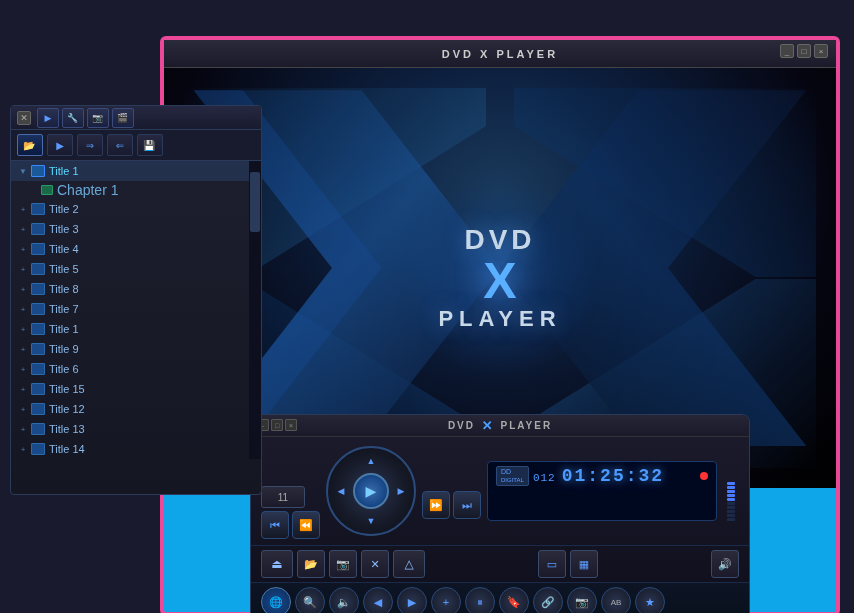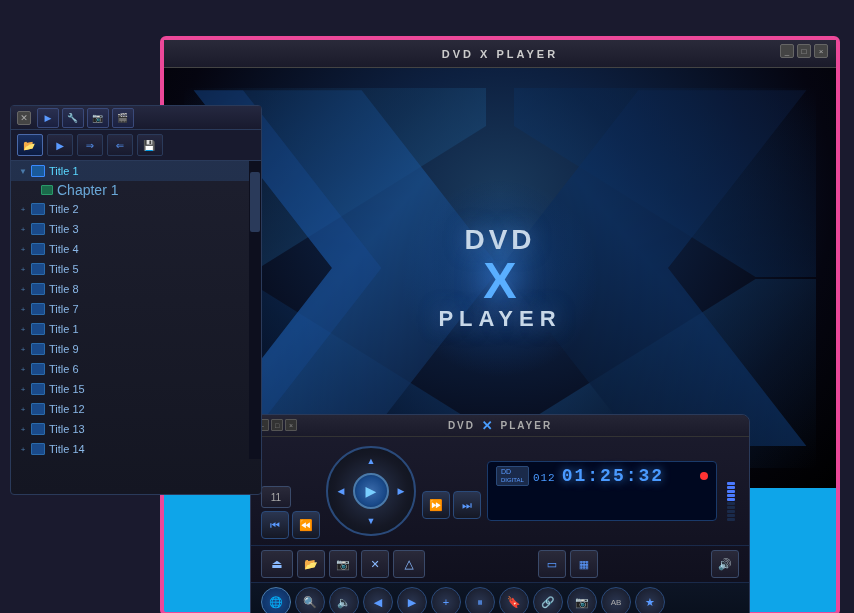--- a/index.html
+++ b/index.html
@@ -696,21 +696,21 @@
         <span class="cp-x">&nbsp;</span>
         <span style="color:#4a9eff;font-size:13px;font-weight:bold;">✕</span>
         <span class="cp-player">&nbsp;<span>PLAYER</span></span>
       </div>
     </div>
 
     <div class="controls-row1">
 
       <div style="display:flex;flex-direction:column;gap:3px;">
         <div style="display:flex;gap:3px;">
-          <div class="small-btn" style="font-size:10px;color:#aaa;width:30px;margin-top:43px;">11</div>
+          <div class="small-btn" style="font-size:10px;color:#aaa;width:44px;margin-top:43px;">11</div>
         </div>
         <div style="display:flex;gap:3px;">
           <div class="skip-btn">⏮</div>
           <div class="skip-btn">⏪</div>
         </div>
       </div>
 
       <div class="circular-control">
         <div class="nav-btn nav-up">▲</div>
         <div class="nav-btn nav-down">▼</div>

